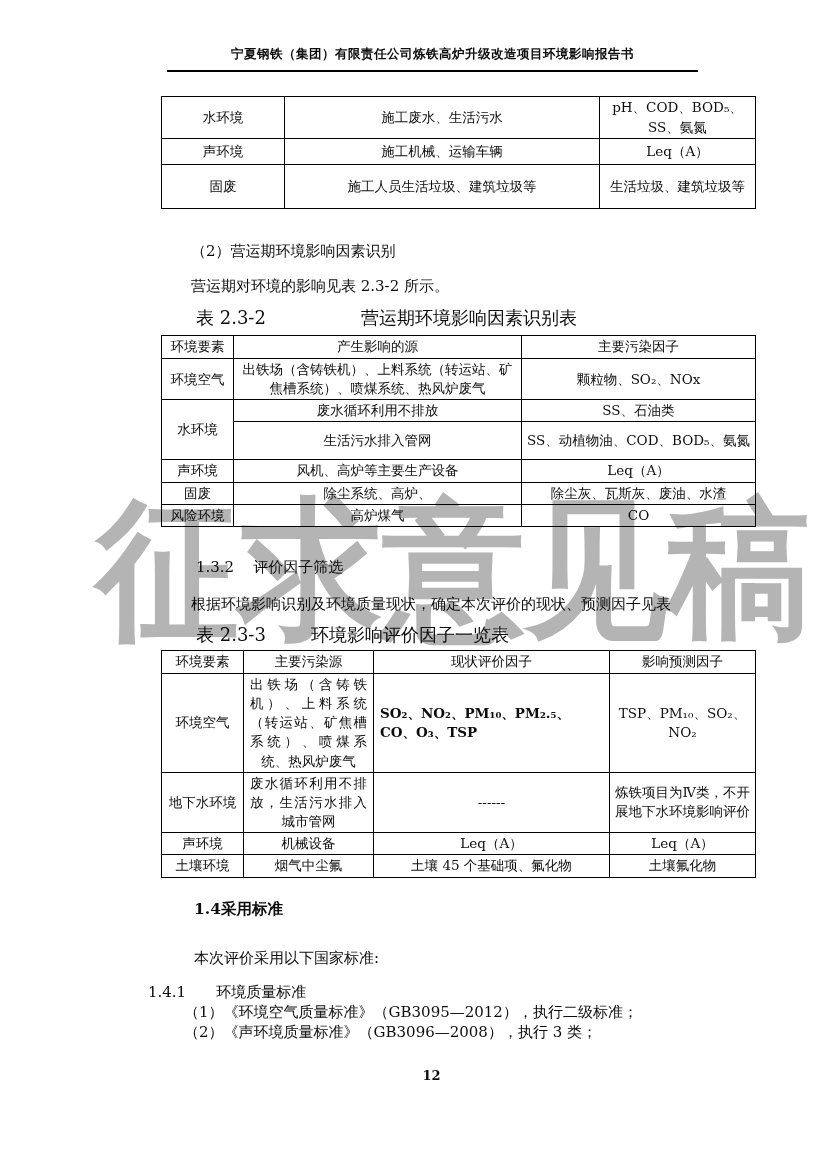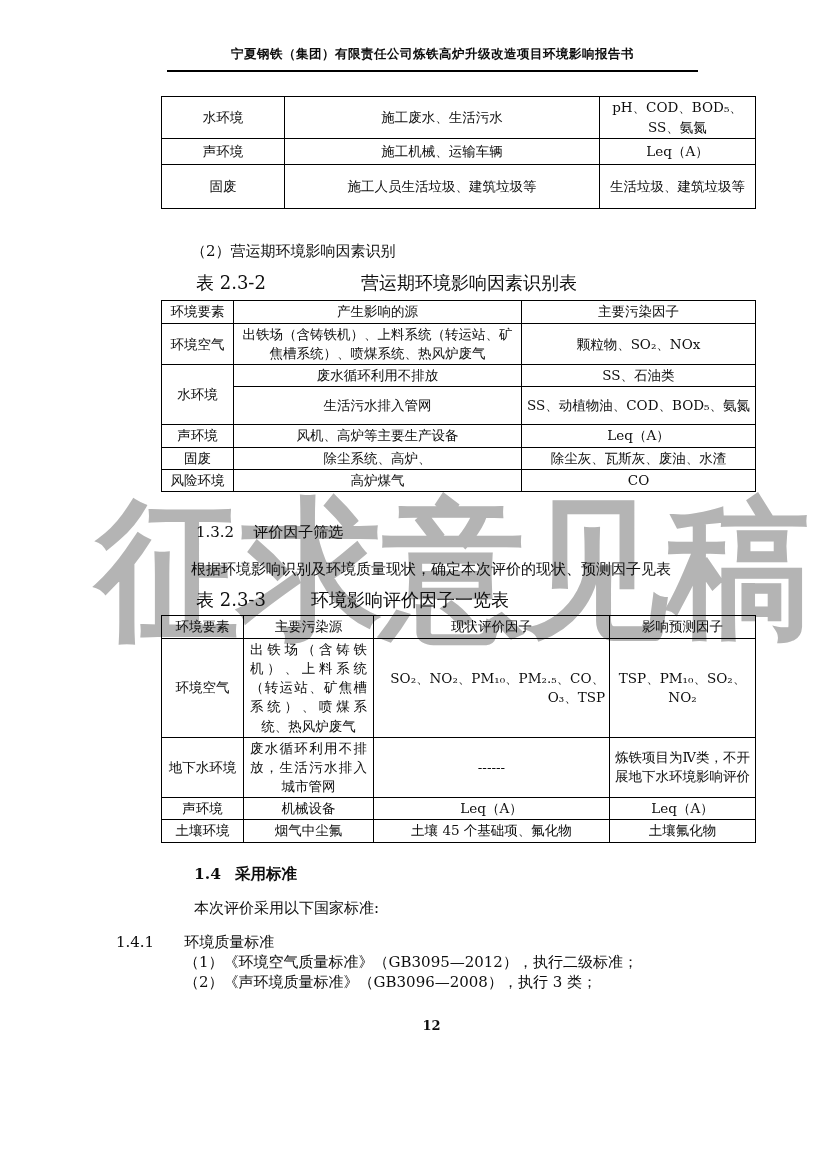--- a/index.html
+++ b/index.html
@@ -33,41 +33,41 @@
     margin-left:117px; width:594px;
     font-size:13.5px; line-height:1.42;
   }
   td {
     border:1px solid #000; text-align:center; vertical-align:middle;
     padding:1px 4px; overflow:hidden;
   }
   .t1 { margin-top:24px; }
   .t2 { margin-top:7px; }
   .t3 { margin-top:5px; }
-  .cell-left { text-align:right; padding-left:6px; }
+  .cell-left { text-align:left; padding-left:6px;font-weight:bold; }
   .cell-justify { text-align:justify; text-align-last:center; padding:1px 6px; }
 
   
   .para { margin-left:117px; margin-right:106px; font-size:15px; line-height:20px; }
   .indent { text-indent:2em; }
   .p-heading2 { margin-top:32px; }
   .p-intro2 { margin-top:15px; }
   .caption { margin-left:152px; margin-top:12px; font-size:18px; line-height:20px; }
   .caption .cap-title-1 { margin-left:95px; }
   .caption .cap-title-2 { margin-left:45px; }
   .h132 { margin-top:30px; margin-left:152px; font-size:15px; line-height:20px; }
   .h132 .sec-title { margin-left:19px; }
   .p-132 { margin-top:10px; line-height:35px; }
   .p-132 .l1 { display:block; text-indent:2em; }
   .p-132 .l2 { display:block; }
   .caption2 { margin-top:3px; }
   .h14 { margin-top:20px; margin-left:150px; font-weight:bold; font-size:15.5px; line-height:21px; }
-  .h14 .sec-title { margin-left:14px; }
-  .p-14intro { margin-top:14px; margin-left:150px; }
-  .h141 { margin-top:14px; margin-left:72px; font-size:15px; line-height:20px; }
+  .h14 .sec-title { margin-left:0; }
+  .p-14intro { margin-top:29px; margin-left:150px; }
+  .h141 { margin-top:14px; margin-left:104px; font-size:15px; line-height:20px; }
   .h141 .sec-title { margin-left:30px; }
   .std-item { margin-left:140px; }
   .page-number { margin-top:26px; text-align:center; font-weight:bold; font-size:13px; }
 </style>
 </head>
 <body>
 
 <div class="watermark">征求意见稿</div>
 
 <div class="content">
@@ -93,20 +93,21 @@
     </tr>
     <tr style="height:44px">
       <td>固废</td>
       <td>施工人员生活垃圾、建筑垃圾等</td>
       <td>生活垃圾、建筑垃圾等</td>
     </tr>
   </tbody>
     </table>
 
   <div class="para indent p-heading2">（2）营运期环境影响因素识别</div>
+  <div class="para indent p-intro2">营运期对环境的影响见表 2.3-2 所示。</div>
 
   <div class="caption">
     <span>表 2.3-2</span><span class="cap-title-1">营运期环境影响因素识别表</span>
   </div>
 
   <table class="t2">
     <colgroup>
         <col style="width:72px">
         <col style="width:288px">
         <col style="width:234px">

